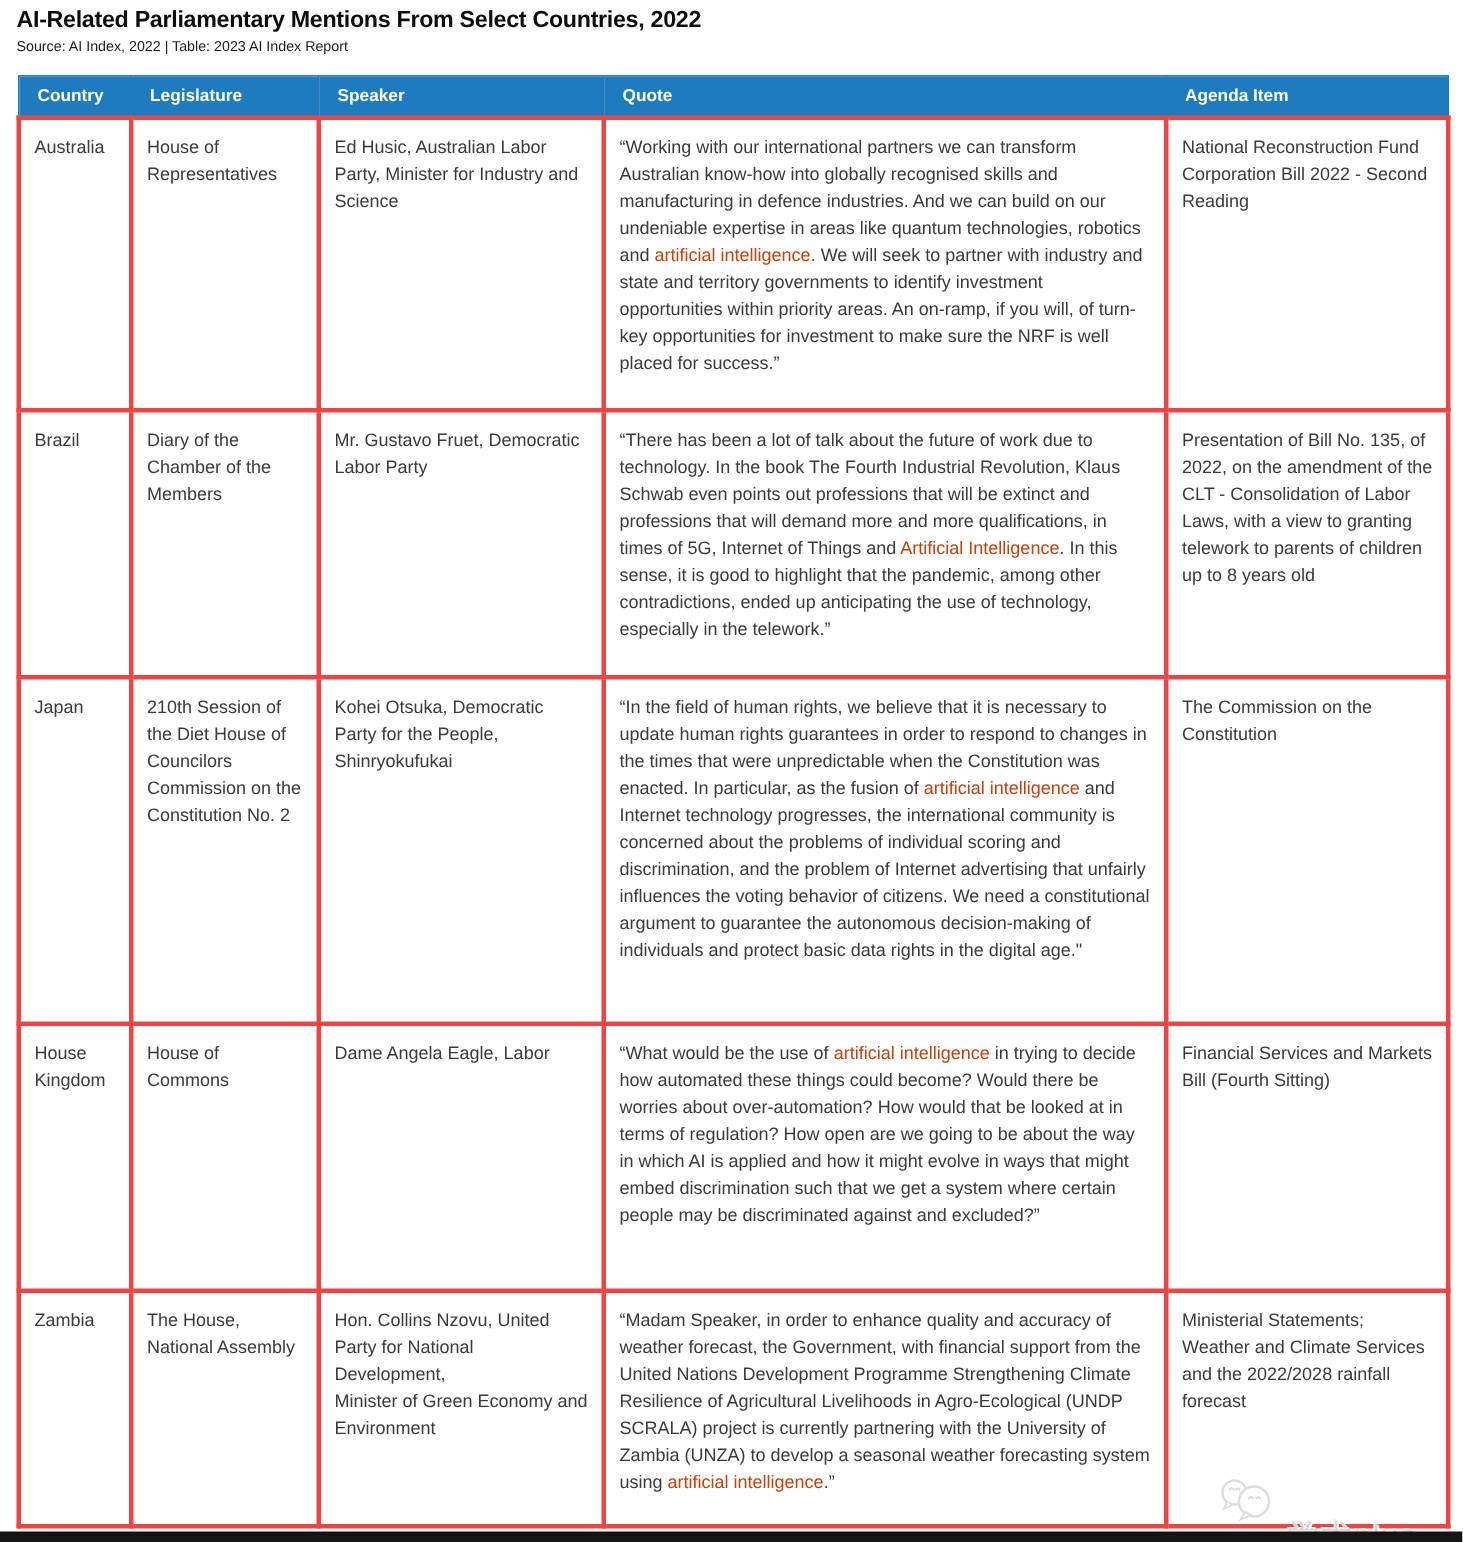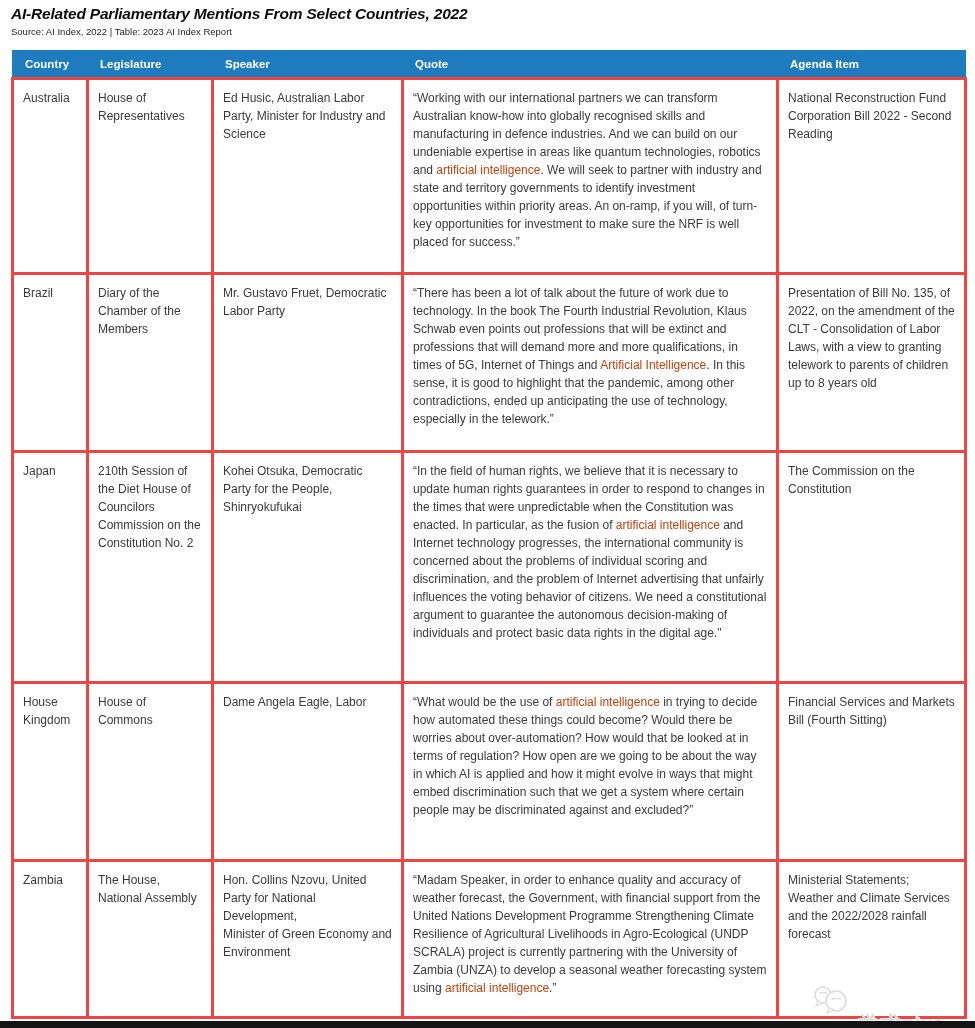--- a/index.html
+++ b/index.html
@@ -7,21 +7,20 @@
     width:975px;height:1028px;
     background:#ffffff;
     font-family:"Liberation Sans","DejaVu Sans",sans-serif;
     position:relative;overflow:hidden;
     color:#333;
   }
   .title{
     margin:5px 0 3px 11px;
     font-size:15.5px;font-weight:700;color:#0d0d0d;
     letter-spacing:-0.2px;
-    font-style:italic;
   }
   .source{
     margin:0 0 13px 11px;
     font-size:9.5px;color:#1c1c1c;
   }
   table.mentions{
     margin:0 11px;width:953px;
     border-collapse:collapse;table-layout:fixed;
   }
   table.mentions th{

